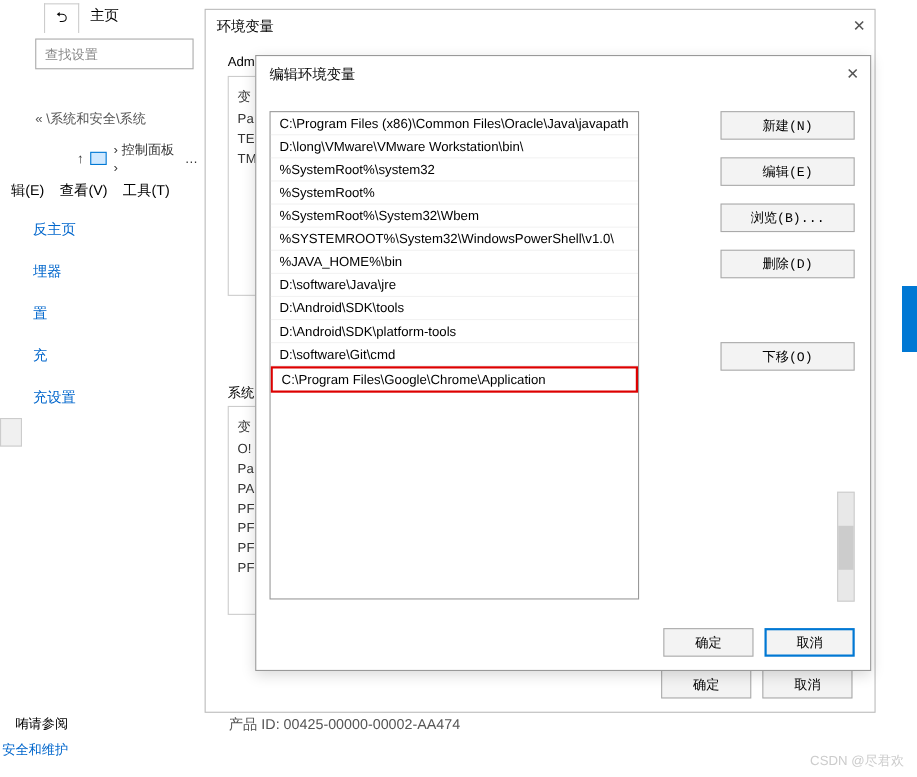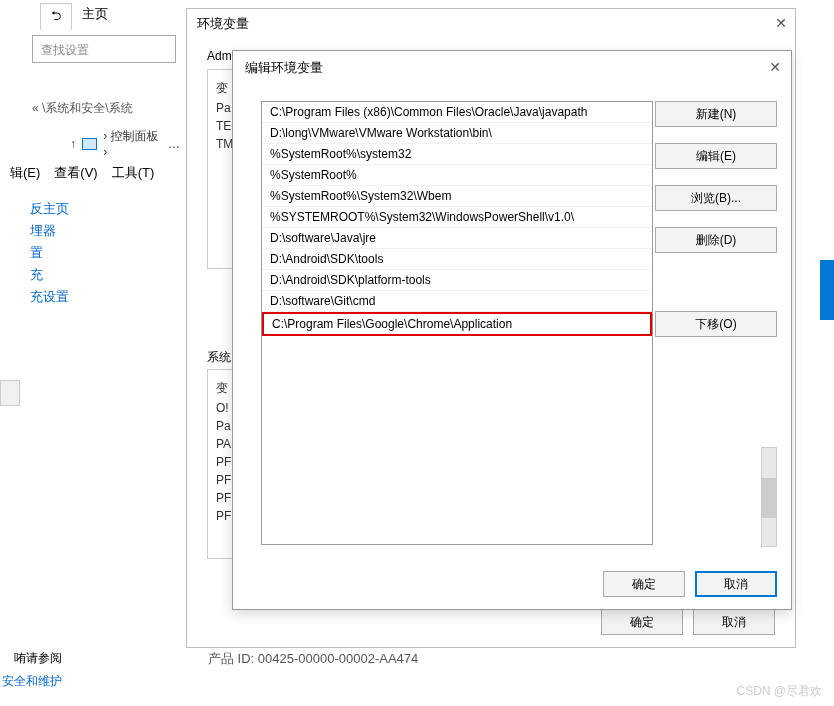--- a/index.html
+++ b/index.html
@@ -7,46 +7,46 @@
 
 
 .left-panel { position: absolute; left: 0; top: 0; width: 180px; height: 706px; }
 .top-tab { position: absolute; left: 40px; top: 3px; padding: 2px 10px; border: 1px solid #ccc; border-bottom: none; font-size: 13px; }
 .top-tab-home { position: absolute; left: 72px; top: 3px; padding: 2px 10px; font-size: 13px; }
 .search-box { position: absolute; left: 32px; top: 35px; width: 144px; height: 28px; border: 1px solid #aaa; padding: 0 8px; font-size: 12px; color: #888; line-height: 28px; }
 .breadcrumb-bar { position: absolute; left: 32px; top: 100px; font-size: 12px; color: #555; }
 .nav-arrows { position: absolute; left: 70px; top: 128px; display: flex; align-items: center; gap: 6px; font-size: 12px; color: #333; }
 .monitor-icon { width: 16px; height: 12px; border: 1px solid #0078d4; background: #cfe8ff; display: inline-block; }
 .menu-bar { position: absolute; left: 10px; top: 164px; display: flex; gap: 14px; font-size: 13px; }
-.side-links { position: absolute; left: 30px; top: 200px; display: flex; flex-direction: column; gap: 4px; font-size: 13px; font-family: Liberation Serif, serif; }
+.side-links { position: absolute; left: 30px; top: 200px; display: flex; flex-direction: column; gap: 20px; font-size: 13px; font-family: Liberation Serif, serif; }
 .side-links a { color: #0066cc; text-decoration: none; }
 .btn-small { position: absolute; left: 0; top: 380px; width: 20px; height: 26px; border: 1px solid #ccc; background: #f0f0f0; }
 .footer-links { position: absolute; left: 2px; top: 650px; font-size: 12px; text-align: right; }
 .footer-links a { color: #0066cc; text-decoration: none; display: block; margin-top: 6px; font-family: Liberation Mono, monospace; }
 .product-id { position: absolute; left: 208px; top: 650px; font-size: 13px; color: #555; }
 
 
 .dialog1 { position: absolute; left: 186px; top: 8px; width: 610px; height: 640px; background: #fff; border: 1px solid #bbb; }
 .dialog1-title { padding: 6px 10px; font-size: 13px; position: relative; }
 .dialog1-close { position: absolute; right: 8px; top: 6px; font-size: 14px; color: #555; cursor: pointer; }
 .group-label1 { position: absolute; left: 20px; top: 40px; font-size: 12px; }
 .group-box1 { position: absolute; left: 20px; top: 60px; width: 570px; height: 200px; border: 1px solid #ccc; padding: 8px; }
 .var-row { font-size: 12px; color: #333; padding: 2px 0; }
 .group-label2 { position: absolute; left: 20px; top: 340px; font-size: 12px; }
 .group-box2 { position: absolute; left: 20px; top: 360px; width: 570px; height: 190px; border: 1px solid #ccc; padding: 8px; }
 .dialog1-buttons { position: absolute; right: 20px; bottom: 12px; display: flex; gap: 10px; }
-.win-button { width: 82px; height: 26px; border: 1px solid #aaa; background: #f3f3f3; font-size: 12px; cursor: pointer; }
+.win-button { width: 82px; height: 26px; border: 1px solid #aaa; background: #f3f3f3; font-size: 12px; cursor: pointer; font-family: Liberation Mono, monospace; }
 .scrollbar1 { position: absolute; right: 10px; top: 260px; width: 16px; height: 60px; background: #e8e8e8; border: 1px solid #ccc; }
 .scrollbar-thumb1 { width: 100%; height: 30px; background: #ccc; margin-top: 15px; }
 
 
 .dialog2 { position: absolute; left: 232px; top: 50px; width: 560px; height: 560px; background: #fff; border: 1px solid #999; box-shadow: 0 4px 12px rgba(0,0,0,0.15); }
 .dialog2-title { padding: 8px 12px; font-size: 13px; position: relative; }
 .dialog2-close { position: absolute; right: 10px; top: 8px; font-size: 14px; color: #555; cursor: pointer; }
-.path-list { position: absolute; left: 28px; top: 50px; width: 392px; height: 444px; border: 1px solid #999; overflow: hidden; }
+.path-list { position: absolute; left: 12px; top: 50px; width: 336px; height: 444px; border: 1px solid #999; overflow: hidden; }
 .path-item { padding: 3px 8px; font-size: 12px; border-bottom: 1px solid #f2f2f2; white-space: nowrap; overflow: hidden; }
 .path-item.highlighted { border: 2px solid #d00; }
 .right-buttons { position: absolute; right: 14px; top: 50px; width: 122px; display: flex; flex-direction: column; }
 .right-buttons .win-button { width: 100%; margin-bottom: 0; }
 .right-buttons .gap-small { height: 16px; }
 .right-buttons .gap-big { height: 42px; }
 .dialog2-footer { position: absolute; right: 14px; bottom: 12px; display: flex; gap: 10px; }
 .dialog2-footer .win-button.primary { border: 2px solid #0078d4; }
 .scrollbar2 { position: absolute; right: 14px; top: 396px; width: 16px; height: 100px; background: #e8e8e8; border: 1px solid #ccc; }
 .scrollbar-thumb2 { width: 100%; height: 40px; background: #ccc; margin-top: 30px; }
@@ -128,20 +128,21 @@
     <span>编辑环境变量</span>
     <span class="dialog2-close">✕</span>
   </div>
   <div class="path-list" id="path-list">
       <div class="path-item">C:\Program Files (x86)\Common Files\Oracle\Java\javapath</div>
       <div class="path-item">D:\long\VMware\VMware Workstation\bin\</div>
       <div class="path-item">%SystemRoot%\system32</div>
       <div class="path-item">%SystemRoot%</div>
       <div class="path-item">%SystemRoot%\System32\Wbem</div>
       <div class="path-item">%SYSTEMROOT%\System32\WindowsPowerShell\v1.0\</div>
+      <div class="path-item">%JAVA_HOME%\bin</div>
       <div class="path-item">D:\software\Java\jre</div>
       <div class="path-item">D:\Android\SDK\tools</div>
       <div class="path-item">D:\Android\SDK\platform-tools</div>
       <div class="path-item">D:\software\Git\cmd</div>
       <div class="path-item highlighted">C:\Program Files\Google\Chrome\Application</div>
     </div>
   <div class="right-buttons">
     <button class="win-button">新建(N)</button>
     <div class="gap-small"></div>
     <button class="win-button">编辑(E)</button>

